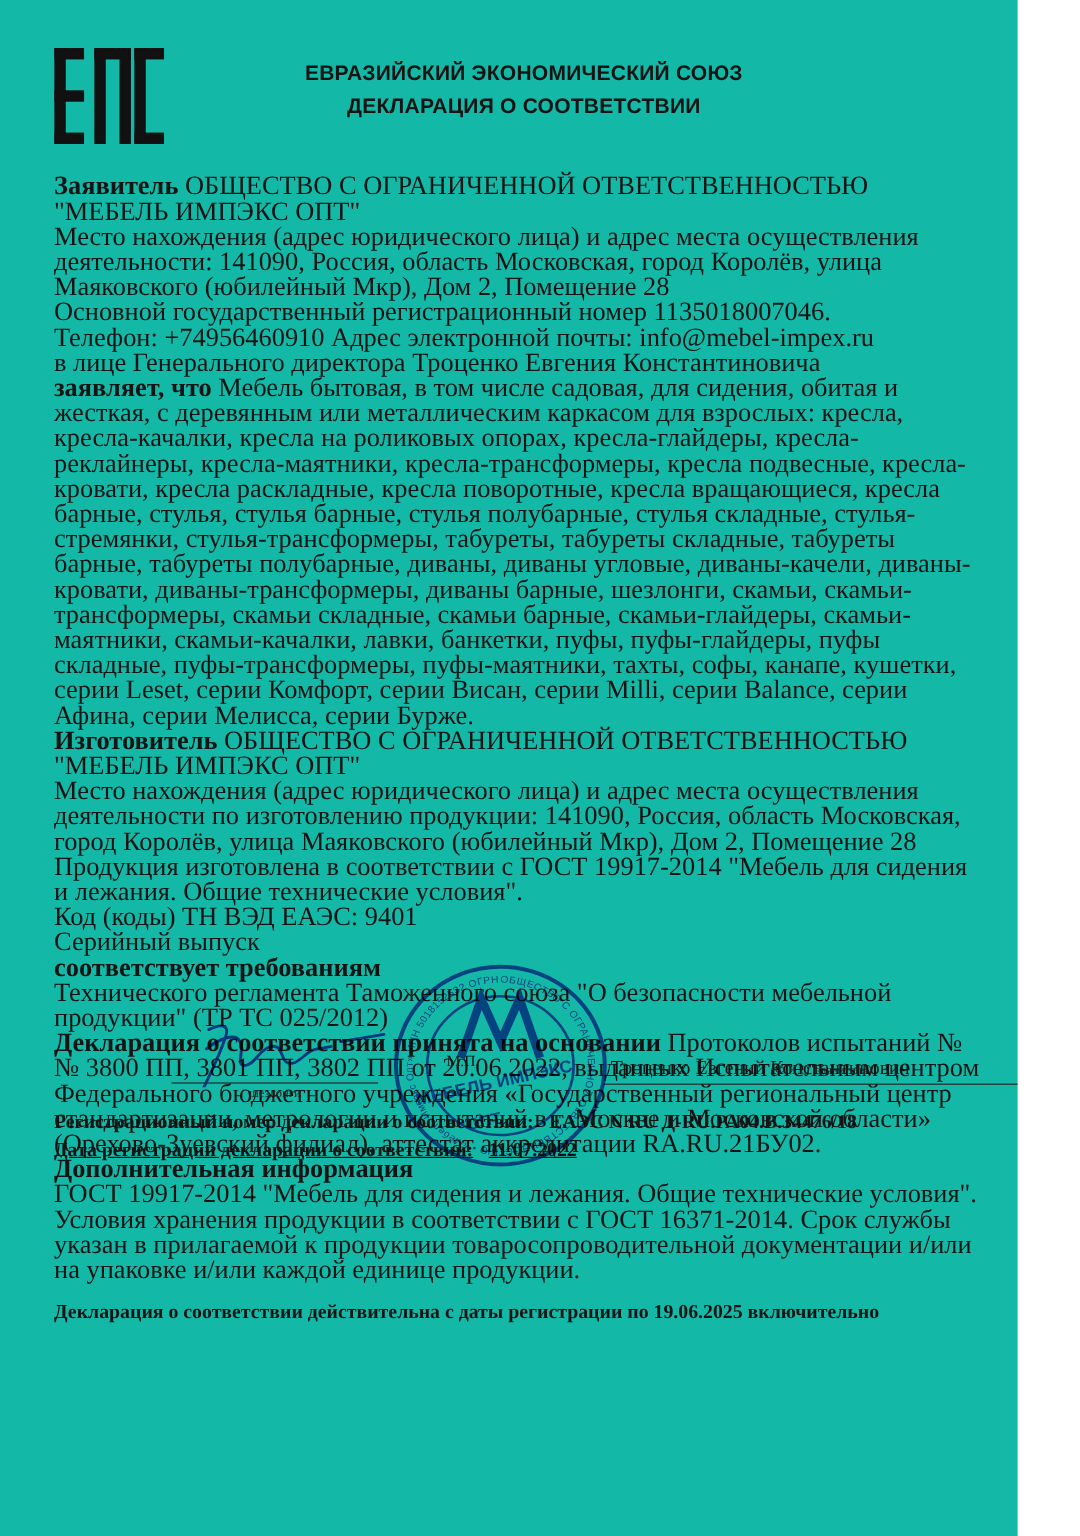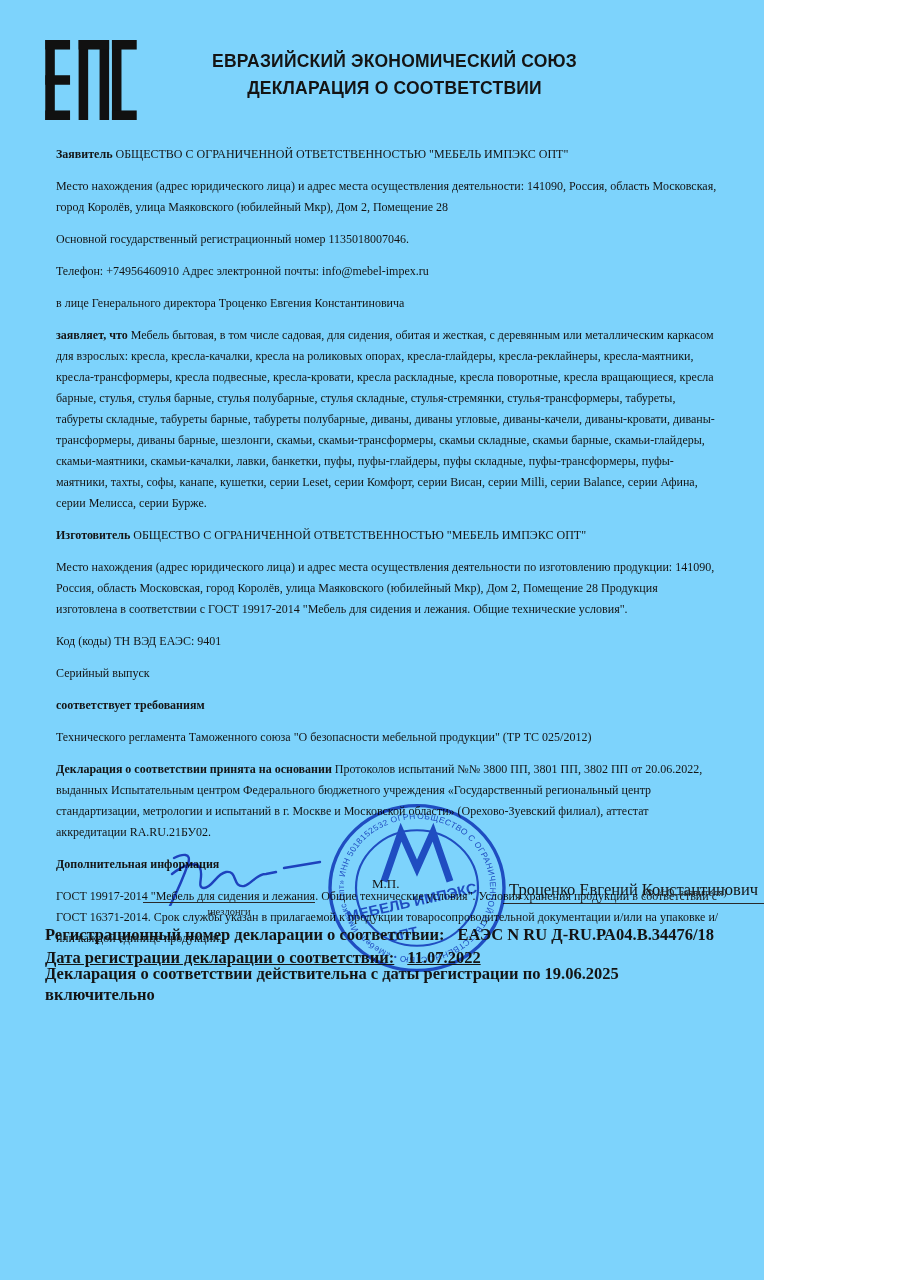--- a/index.html
+++ b/index.html
@@ -1,33 +1,33 @@
 <!DOCTYPE html>
 <html lang="ru"><head>
 <meta charset="utf-8">
 <style>
   html,body{margin:0;padding:0;background:#ffffff;}
   .page{
     position:relative;
-    width:764px;height:1280px;
-    background:#7dd3fc;
+    width:848px;height:1280px;
+    background:#14b8a6;
     overflow:hidden;
     font-family:"Liberation Serif","DejaVu Serif",serif;
     color:#141414;
   }
   .content{padding:38px 32px 0 45px;}
   .header{display:flex;align-items:flex-start;}
   .eac-logo{width:92px;height:80px;flex:0 0 92px;margin-top:2px;}
   .title-wrap{
     flex:1;text-align:center;padding-right:80px;margin-top:10px;
     font-family:"Liberation Sans","DejaVu Sans",sans-serif;
     font-weight:bold;font-size:17.5px;line-height:27px;letter-spacing:.2px;
   }
   .body-text{margin-top:24px;}
-  .para{margin:11px;font-size:12px;line-height:21px;}
+  .para{margin:0;font-size:22px;line-height:21px;}
   .para .b{font-weight:bold;}
   .validity{margin:0;margin-top:14px;font-size:16.5px;line-height:21px;font-weight:bold;}
   .sig-line{position:absolute;height:0;border-top:1.6px solid #2a2a2a;}
   .caption{position:absolute;font-size:10.5px;color:#222;text-align:center;}
   .mp-label{position:absolute;left:372px;top:876px;font-size:13px;}
   .applicant-name{position:absolute;left:509px;top:880px;font-size:16.5px;white-space:nowrap;}
   .reg-line{position:absolute;left:45px;font-size:16.5px;font-weight:bold;white-space:nowrap;}
   .reg-gap{display:inline-block;width:13px;}
   .stamp-svg{position:absolute;left:322px;top:798px;mix-blend-mode:multiply;opacity:.92;}
   .signature-svg{position:absolute;left:152px;top:844px;mix-blend-mode:multiply;}

